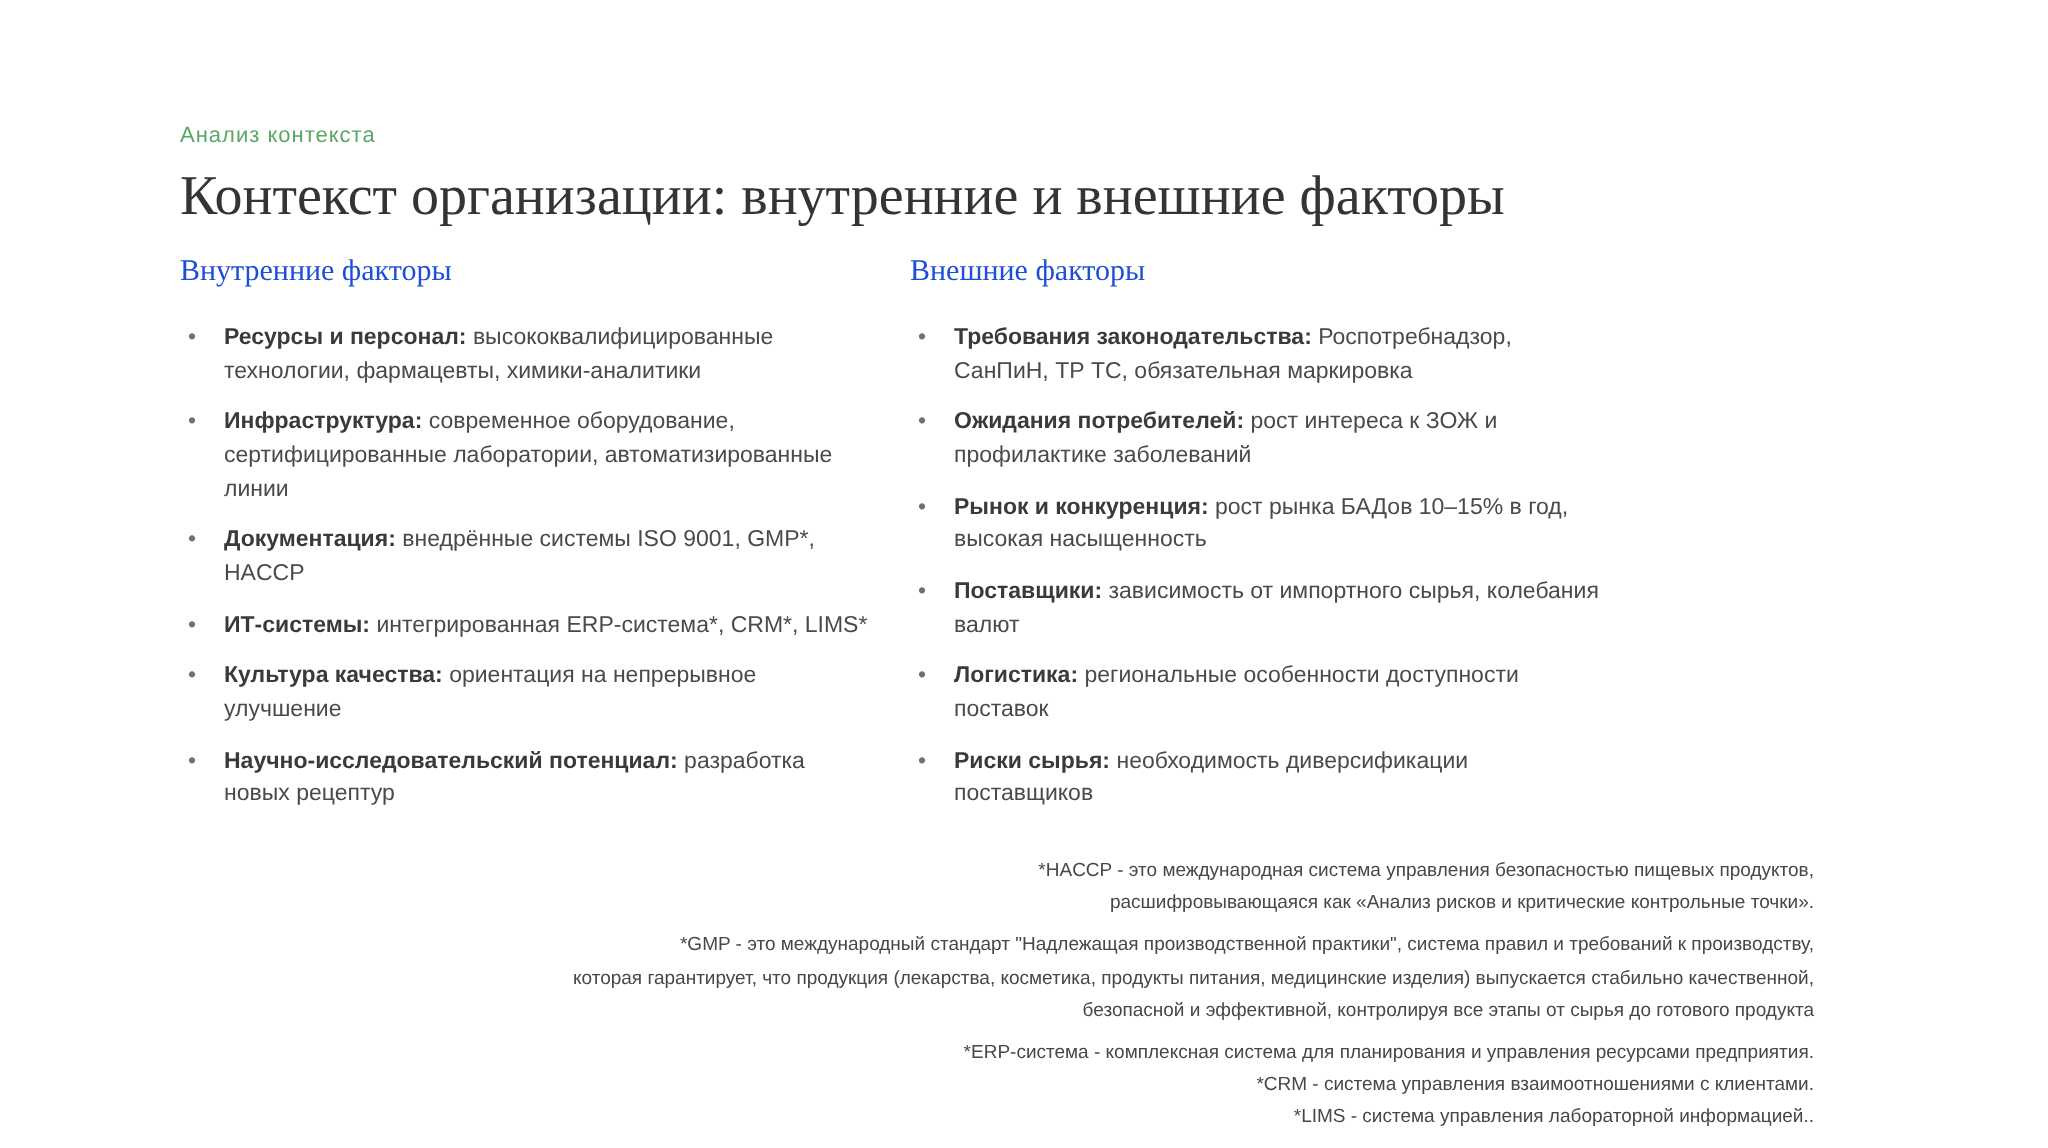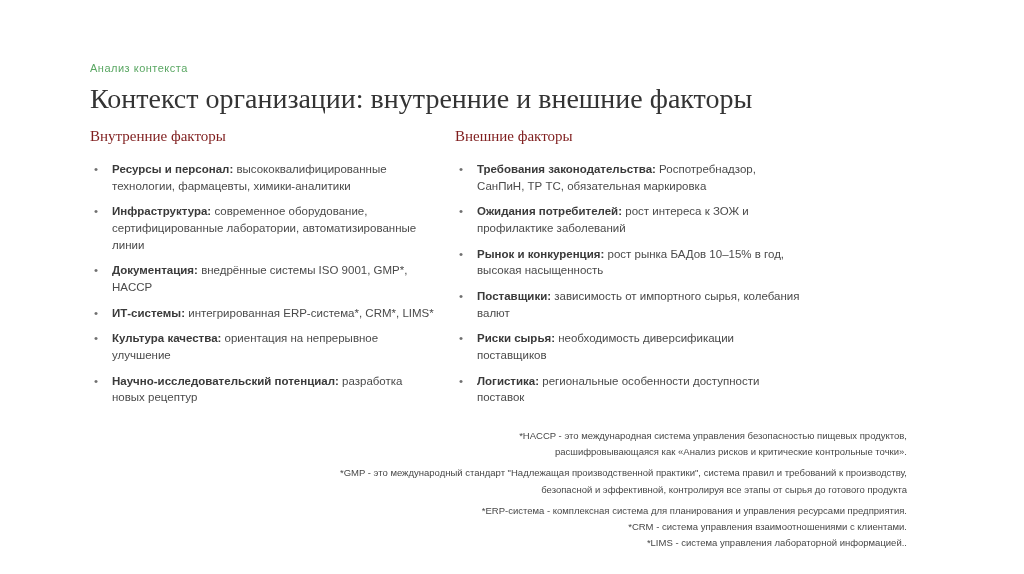--- a/index.html
+++ b/index.html
@@ -28,21 +28,21 @@
     color:#343434;
   }
   .columns {
     position:absolute; left:90px; top:128px;
     display:flex; gap:17px; width:740px;
   }
   .col { width:348px; }
   .col-heading {
     font-family:"Liberation Serif","DejaVu Serif",serif;
     font-size:15px; font-weight:normal;
-    color:#7f1d1d;
+    color:#1d4ed8;
     margin-bottom:16px;
   }
   ul.items { list-style:none; }
   ul.items li {
     position:relative;
     padding-left:22px;
     font-size:11.5px;
     line-height:1.45;
     margin-bottom:9px;
     color:#4a4a4a;
@@ -119,35 +119,36 @@
         </li>
         <li>
           <span class="item-label">Рынок и конкуренция:</span>
           <span class="item-text">рост рынка БАДов 10–15% в год, высокая насыщенность</span>
         </li>
         <li>
           <span class="item-label">Поставщики:</span>
           <span class="item-text">зависимость от импортного сырья, колебания валют</span>
         </li>
         <li>
+          <span class="item-label">Логистика:</span>
+          <span class="item-text">региональные особенности доступности поставок</span>
+        </li>
+        <li>
           <span class="item-label">Риски сырья:</span>
           <span class="item-text">необходимость диверсификации поставщиков</span>
-        </li>
-        <li>
-          <span class="item-label">Логистика:</span>
-          <span class="item-text">региональные особенности доступности поставок</span>
         </li>
       </ul>
     </div>
 
   </div>
 
   <div class="footnotes">
     <div class="fn">*HACCP -  это международная система управления безопасностью пищевых продуктов,</div>
     <div class="fn indent1">расшифровывающаяся как «Анализ рисков и критические контрольные точки».</div>
     <div class="fn gap-top">*GMP - это международный стандарт "Надлежащая производственной практики", система правил и требований к производству,</div>
+    <div class="fn indent2">которая гарантирует, что продукция (лекарства, косметика, продукты питания, медицинские изделия) выпускается стабильно качественной,</div>
     <div class="fn indent1">безопасной и эффективной, контролируя все этапы от сырья до готового продукта</div>
     <div class="fn gap-top">*ERP-система - комплексная система для планирования и управления ресурсами предприятия.</div>
     <div class="fn">*CRM - система управления взаимоотношениями с клиентами.</div>
     <div class="fn">*LIMS - система управления лабораторной информацией..</div>
   </div>
 
 </div>
 
 </body></html>

